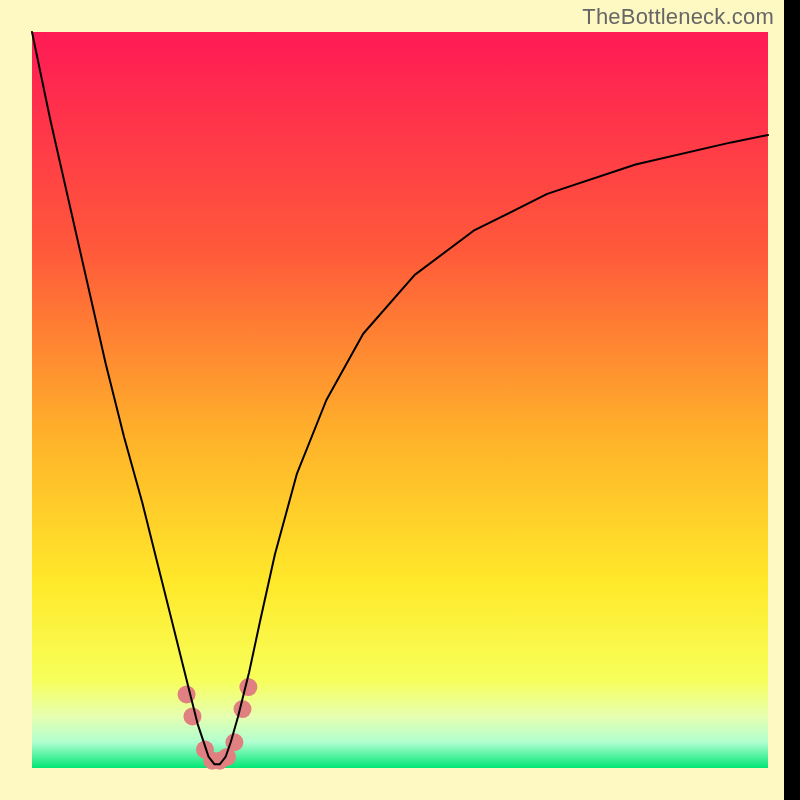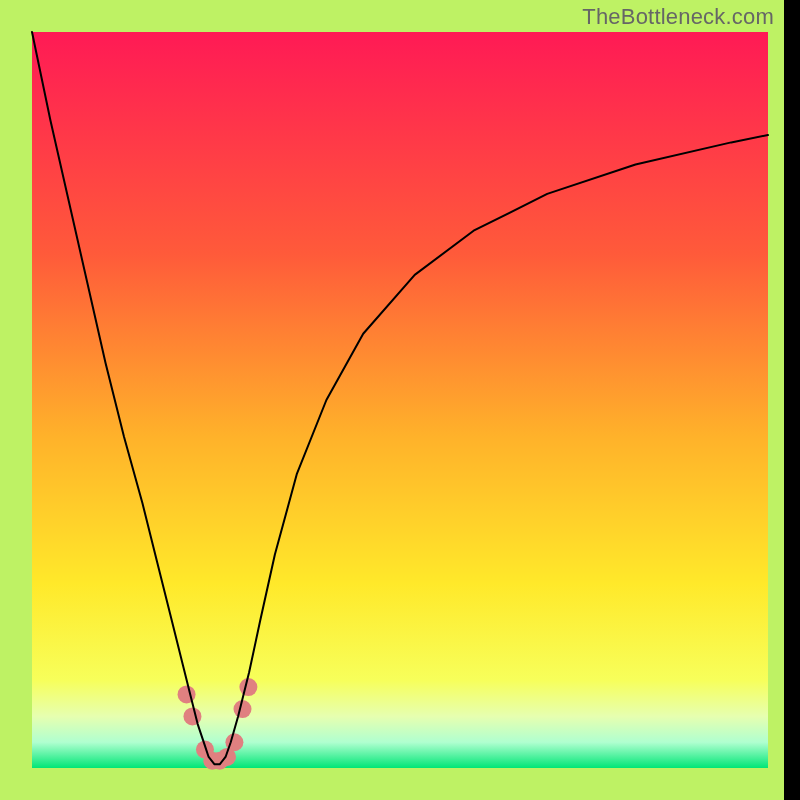--- a/index.html
+++ b/index.html
@@ -10,21 +10,21 @@
     background: #000;
     overflow: hidden;
     font-family: Arial, Helvetica, sans-serif;
   }
   .canvas {
     position: absolute;
     left: 0;
     top: 0;
     width: 784px;
     height: 800px;
-    background: #bef264;
+    background: #fef9c3;
   }
   .watermark {
     position: absolute;
     top: 4px;
     right: 10px;
     color: #666;
     font-size: 22px;
     font-weight: 500;
     letter-spacing: 0.2px;
   }

